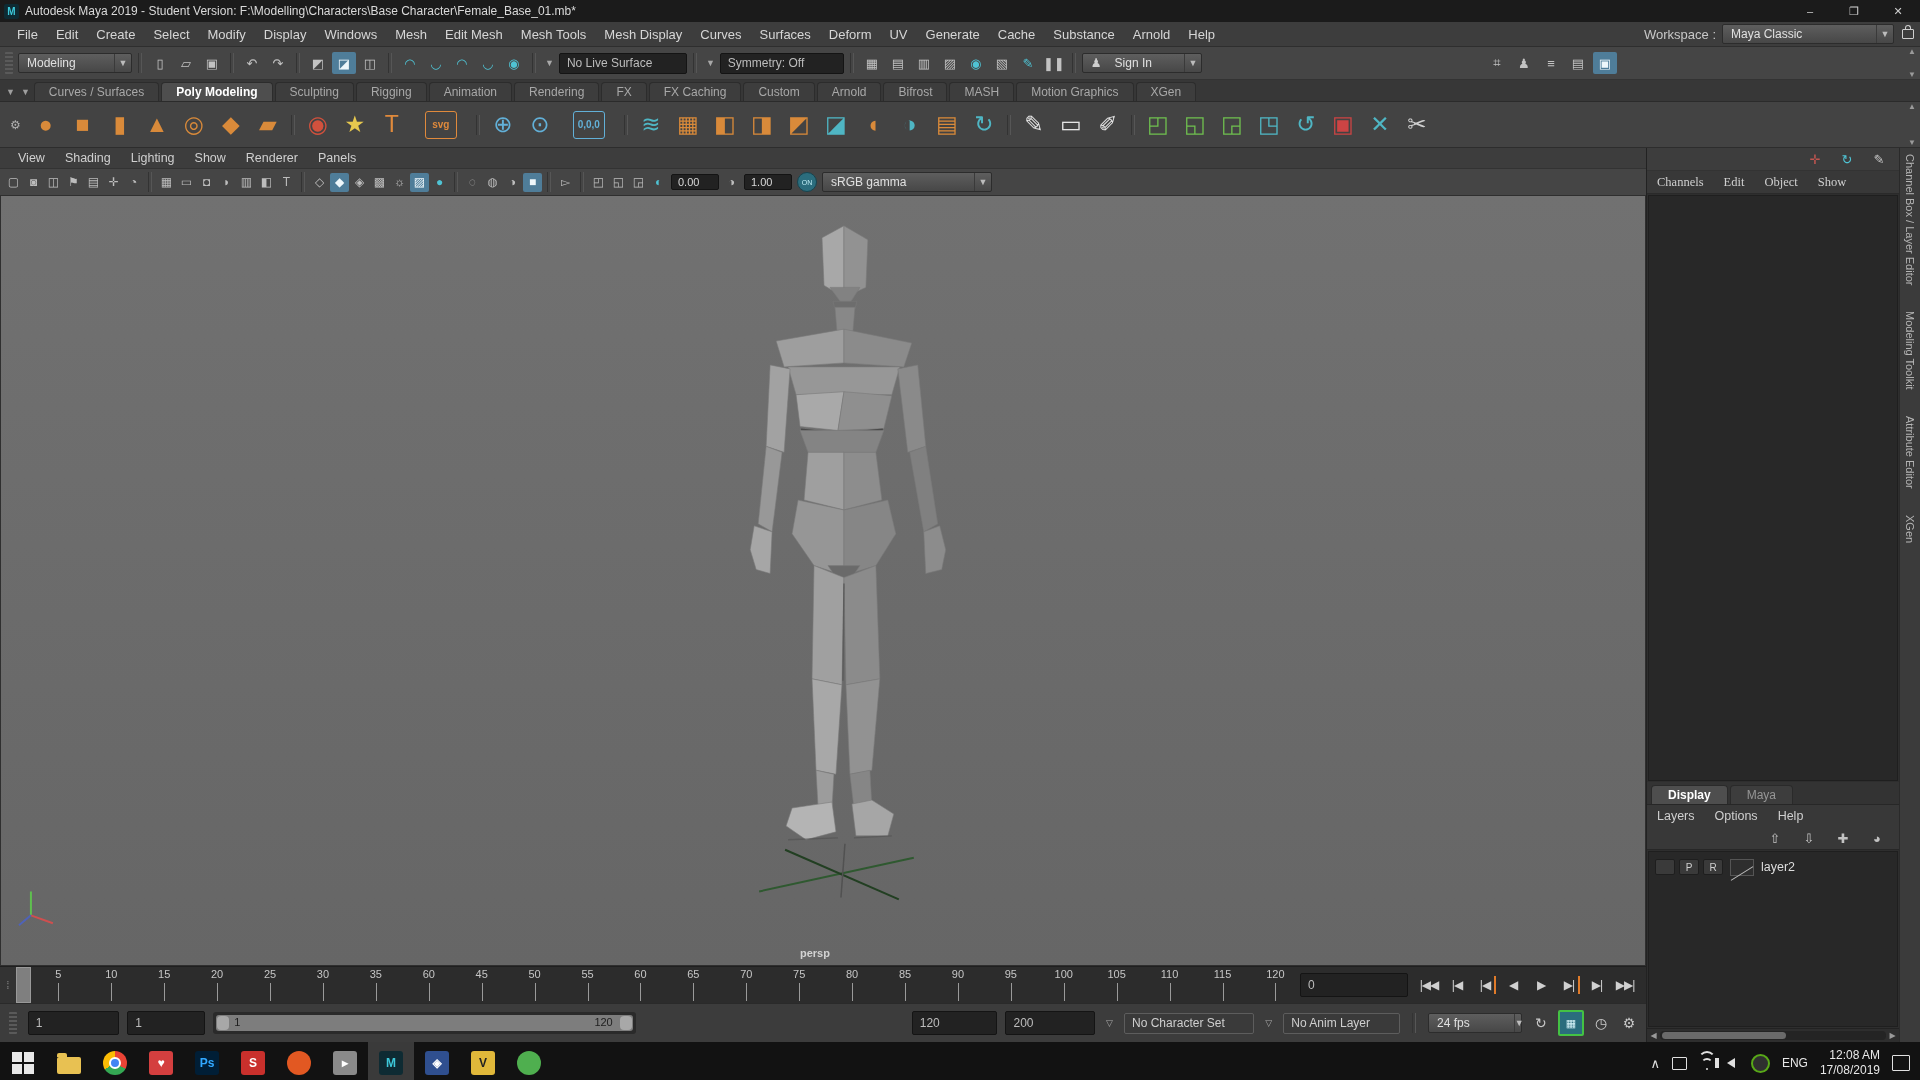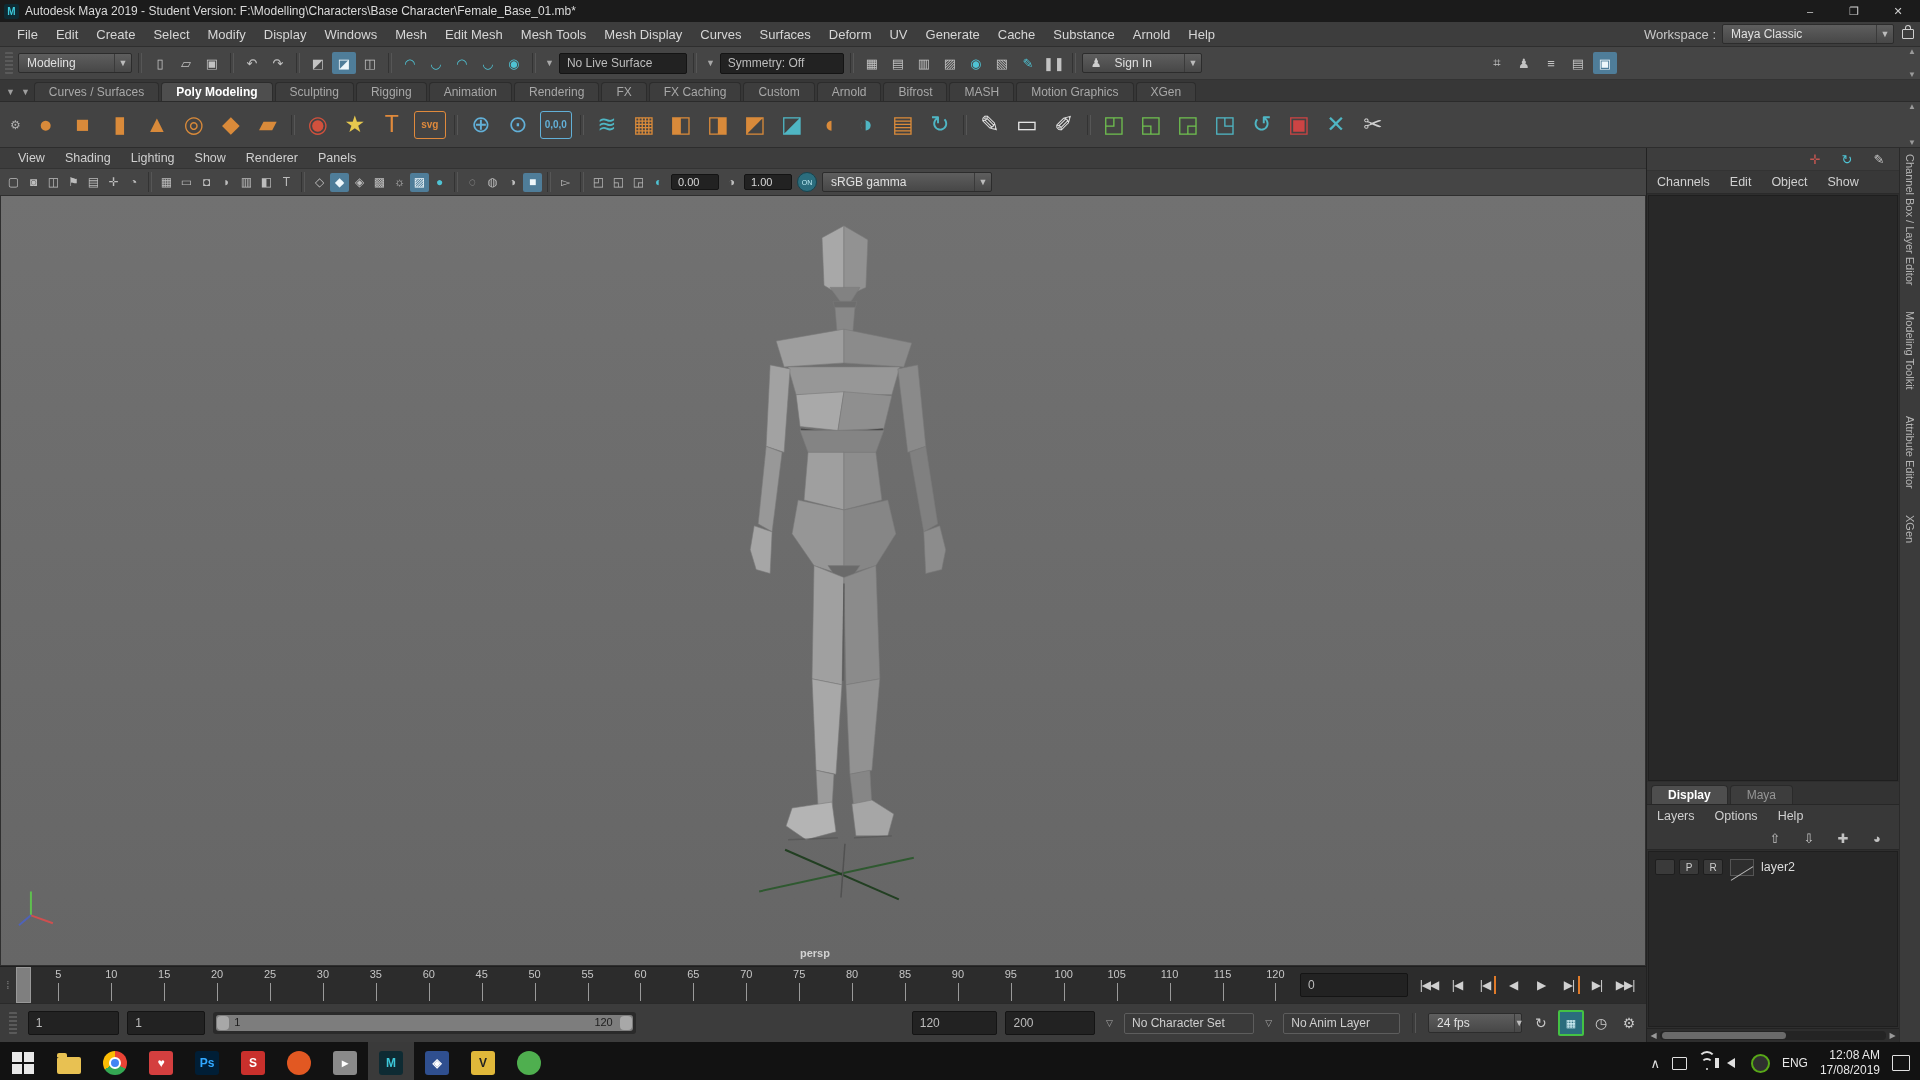--- a/index.html
+++ b/index.html
@@ -31,21 +31,21 @@
   .signin{display:flex;align-items:center;gap:5px;}
   .edge-scroll{margin-left:auto;width:16px;height:100%;display:flex;flex-direction:column;align-items:center;justify-content:space-between;color:#9a9a9a;font-size:8px;padding:2px 0;}
   
   .shelf-tabs{height:21px;background:#373737;display:flex;align-items:flex-end;padding-left:4px;font-size:12px;border-bottom:1px solid #2b2b2b;}
   .shelf-menu-btn{color:#9f9f9f;font-size:9px;margin:0 4px 4px 2px;}
   .shelf-tab{background:#3d3d3d;border:1px solid #2c2c2c;border-bottom:none;border-radius:4px 4px 0 0;color:#a8a8a8;padding:2px 14px;margin-right:2px;white-space:nowrap;}
   .shelf-tab.active{background:#4e4e4e;color:#fff;font-weight:bold;}
   .shelf-icons{height:45px;background:#434343;display:flex;align-items:center;border-bottom:1px solid #2d2d2d;padding-left:4px;gap:1px;}
   .gear{color:#b0b0b0;font-size:12px;margin:0 6px;}
   .shelf-icon{width:36px;height:36px;display:flex;align-items:center;justify-content:center;font-size:23px;border-radius:3px;}
-  .shelf-icon.badge{font-size:10px;font-weight:bold;border:1px solid currentColor;width:30px;height:26px;border-radius:3px;margin:0 3px;}
+  .shelf-icon.badge{font-size:10px;font-weight:bold;border:1px solid currentColor;width:30px;height:26px;border-radius:3px;margin:0 14px;}
   
   .main{display:flex;height:894px;}
   .left-col{flex:1;display:flex;flex-direction:column;min-width:0;}
   .panel-menus{height:20px;background:#3d3d3d;display:flex;align-items:center;font-size:12.5px;color:#d0d0d0;padding-left:8px;border-bottom:1px solid #333;}
   .panel-menus .menu-item{padding:0 10px;}
   .panel-toolbar{height:26px;background:#454545;display:flex;align-items:center;border-bottom:1px solid #2f2f2f;padding-left:4px;gap:1px;}
   .pt-icon{min-width:19px;height:19px;display:flex;align-items:center;justify-content:center;color:#bdbdbd;font-size:12px;border-radius:2px;}
   .pt-icon.active{background:#4f7d99;color:#eef7fb;}
   .pt-icon.teal{color:#4fc3d4;}
   .pt-field{background:#222;border:1px solid #141414;border-radius:2px;color:#d8d8d8;font-size:11px;padding:1px 6px;margin:0 2px;min-width:34px;}
@@ -570,21 +570,21 @@
       </div>
     </div>
 
     <div class="sidebar">
       <div class="sb-topicons" id="sb-topicons">
           <span class="icon-btn" style="color: rgb(192, 85, 80);">✛</span>
           <span class="icon-btn" style="color: rgb(79, 195, 212);">↻</span>
           <span class="icon-btn" style="color: rgb(200, 200, 200);">✎</span>
         </div>
       <div class="sb-menu">
-          <span id="sb-menu" style="display:flex;height:100%;">
+          <span id="sb-menu" style="display:flex;height:100%;font-family:Liberation Serif, serif;">
             <span class="menu-item">Channels</span>
             <span class="menu-item">Edit</span>
             <span class="menu-item">Object</span>
             <span class="menu-item">Show</span>
           </span>
         </div>
       <div class="channel-box"></div>
       <div class="layer-editor">
         <div class="le-tabs" id="le-tabs">
             <span class="le-tab active">Display</span>

